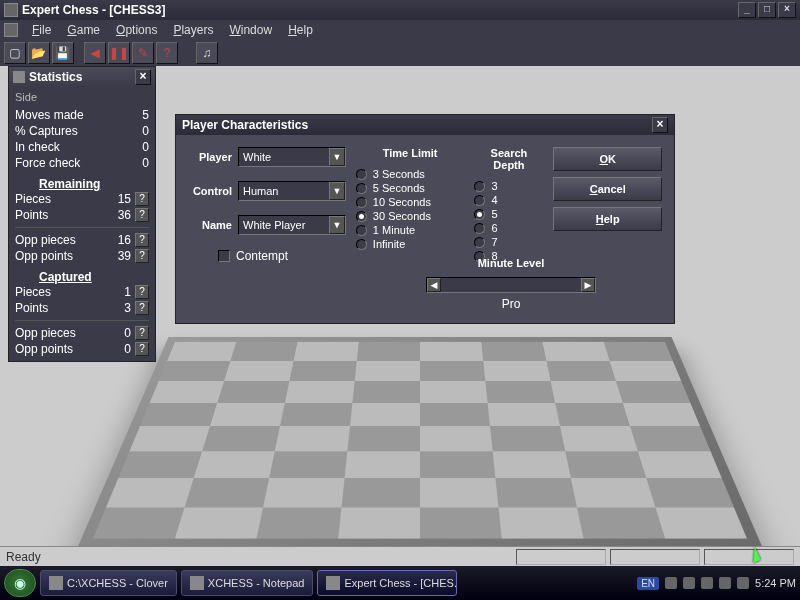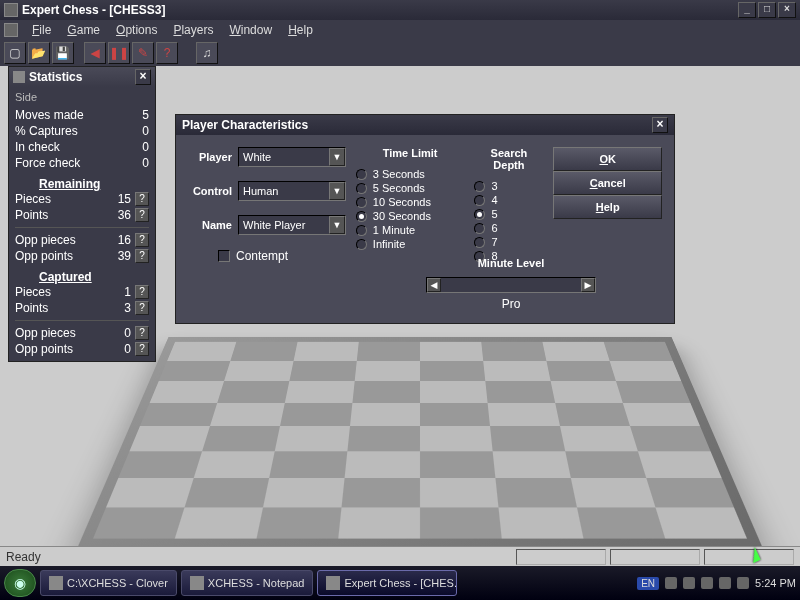--- a/index.html
+++ b/index.html
@@ -45,21 +45,21 @@
 .stats hr { border: none; border-top: 1px solid #555; margin: 4px 0; }
 
 
 .dialog { position: absolute; left: 175px; top: 48px; width: 500px; background: #4a4a58; color: #fff; border: 1px solid #222; font-size: 12px; }
 .dialog .dlg-title { height: 20px; background: linear-gradient(to bottom, #3a3a48, #2a2a38); display: flex; align-items: center; padding: 0 6px; font-weight: bold; font-size: 12px; }
 .dialog .dlg-title .close { width: 16px; height: 16px; background: #3a3a48; border: 1px outset #666; margin-left: auto; text-align: center; line-height: 12px; cursor: pointer; }
 .dialog .dlg-body { padding: 12px; display: flex; gap: 10px; }
 .dialog .col1 { width: 160px; }
 .dialog .col2 { width: 110px; }
 .dialog .col3 { width: 70px; }
-.dialog .col4 { width: 110px; display: flex; flex-direction: column; }
+.dialog .col4 { width: 110px; display: flex; flex-direction: column; gap: 6px; }
 .dialog .field { display: flex; align-items: center; margin-bottom: 14px; }
 .dialog .field label { width: 50px; text-align: right; padding-right: 6px; font-weight: bold; font-size: 11px; }
 .dialog .combo { flex: 1; height: 20px; background: #3a3a48; border: 1px inset #222; display: flex; align-items: center; padding: 0 4px; color: #fff; font-size: 11px; position: relative; }
 .dialog .combo .arrow { position: absolute; right: 0; top: 0; width: 16px; height: 18px; background: #555; border: 1px outset #777; text-align: center; font-size: 9px; line-height: 16px; cursor: pointer; }
 .dialog .checkbox { display: flex; align-items: center; gap: 6px; margin-top: 10px; margin-left: 30px; }
 .dialog .checkbox .box { width: 12px; height: 12px; background: #3a3a48; border: 1px inset #222; }
 .dialog .grplabel { font-weight: bold; text-align: center; margin-bottom: 8px; font-size: 11px; }
 .dialog .radio { display: flex; align-items: center; gap: 6px; padding: 1px 0; font-size: 11px; }
 .dialog .radio .circle { width: 11px; height: 11px; border-radius: 50%; background: #3a3a48; border: 1px inset #222; display: flex; align-items: center; justify-content: center; }
 .dialog .radio .circle.sel::after { content: ""; width: 5px; height: 5px; border-radius: 50%; background: #fff; }

